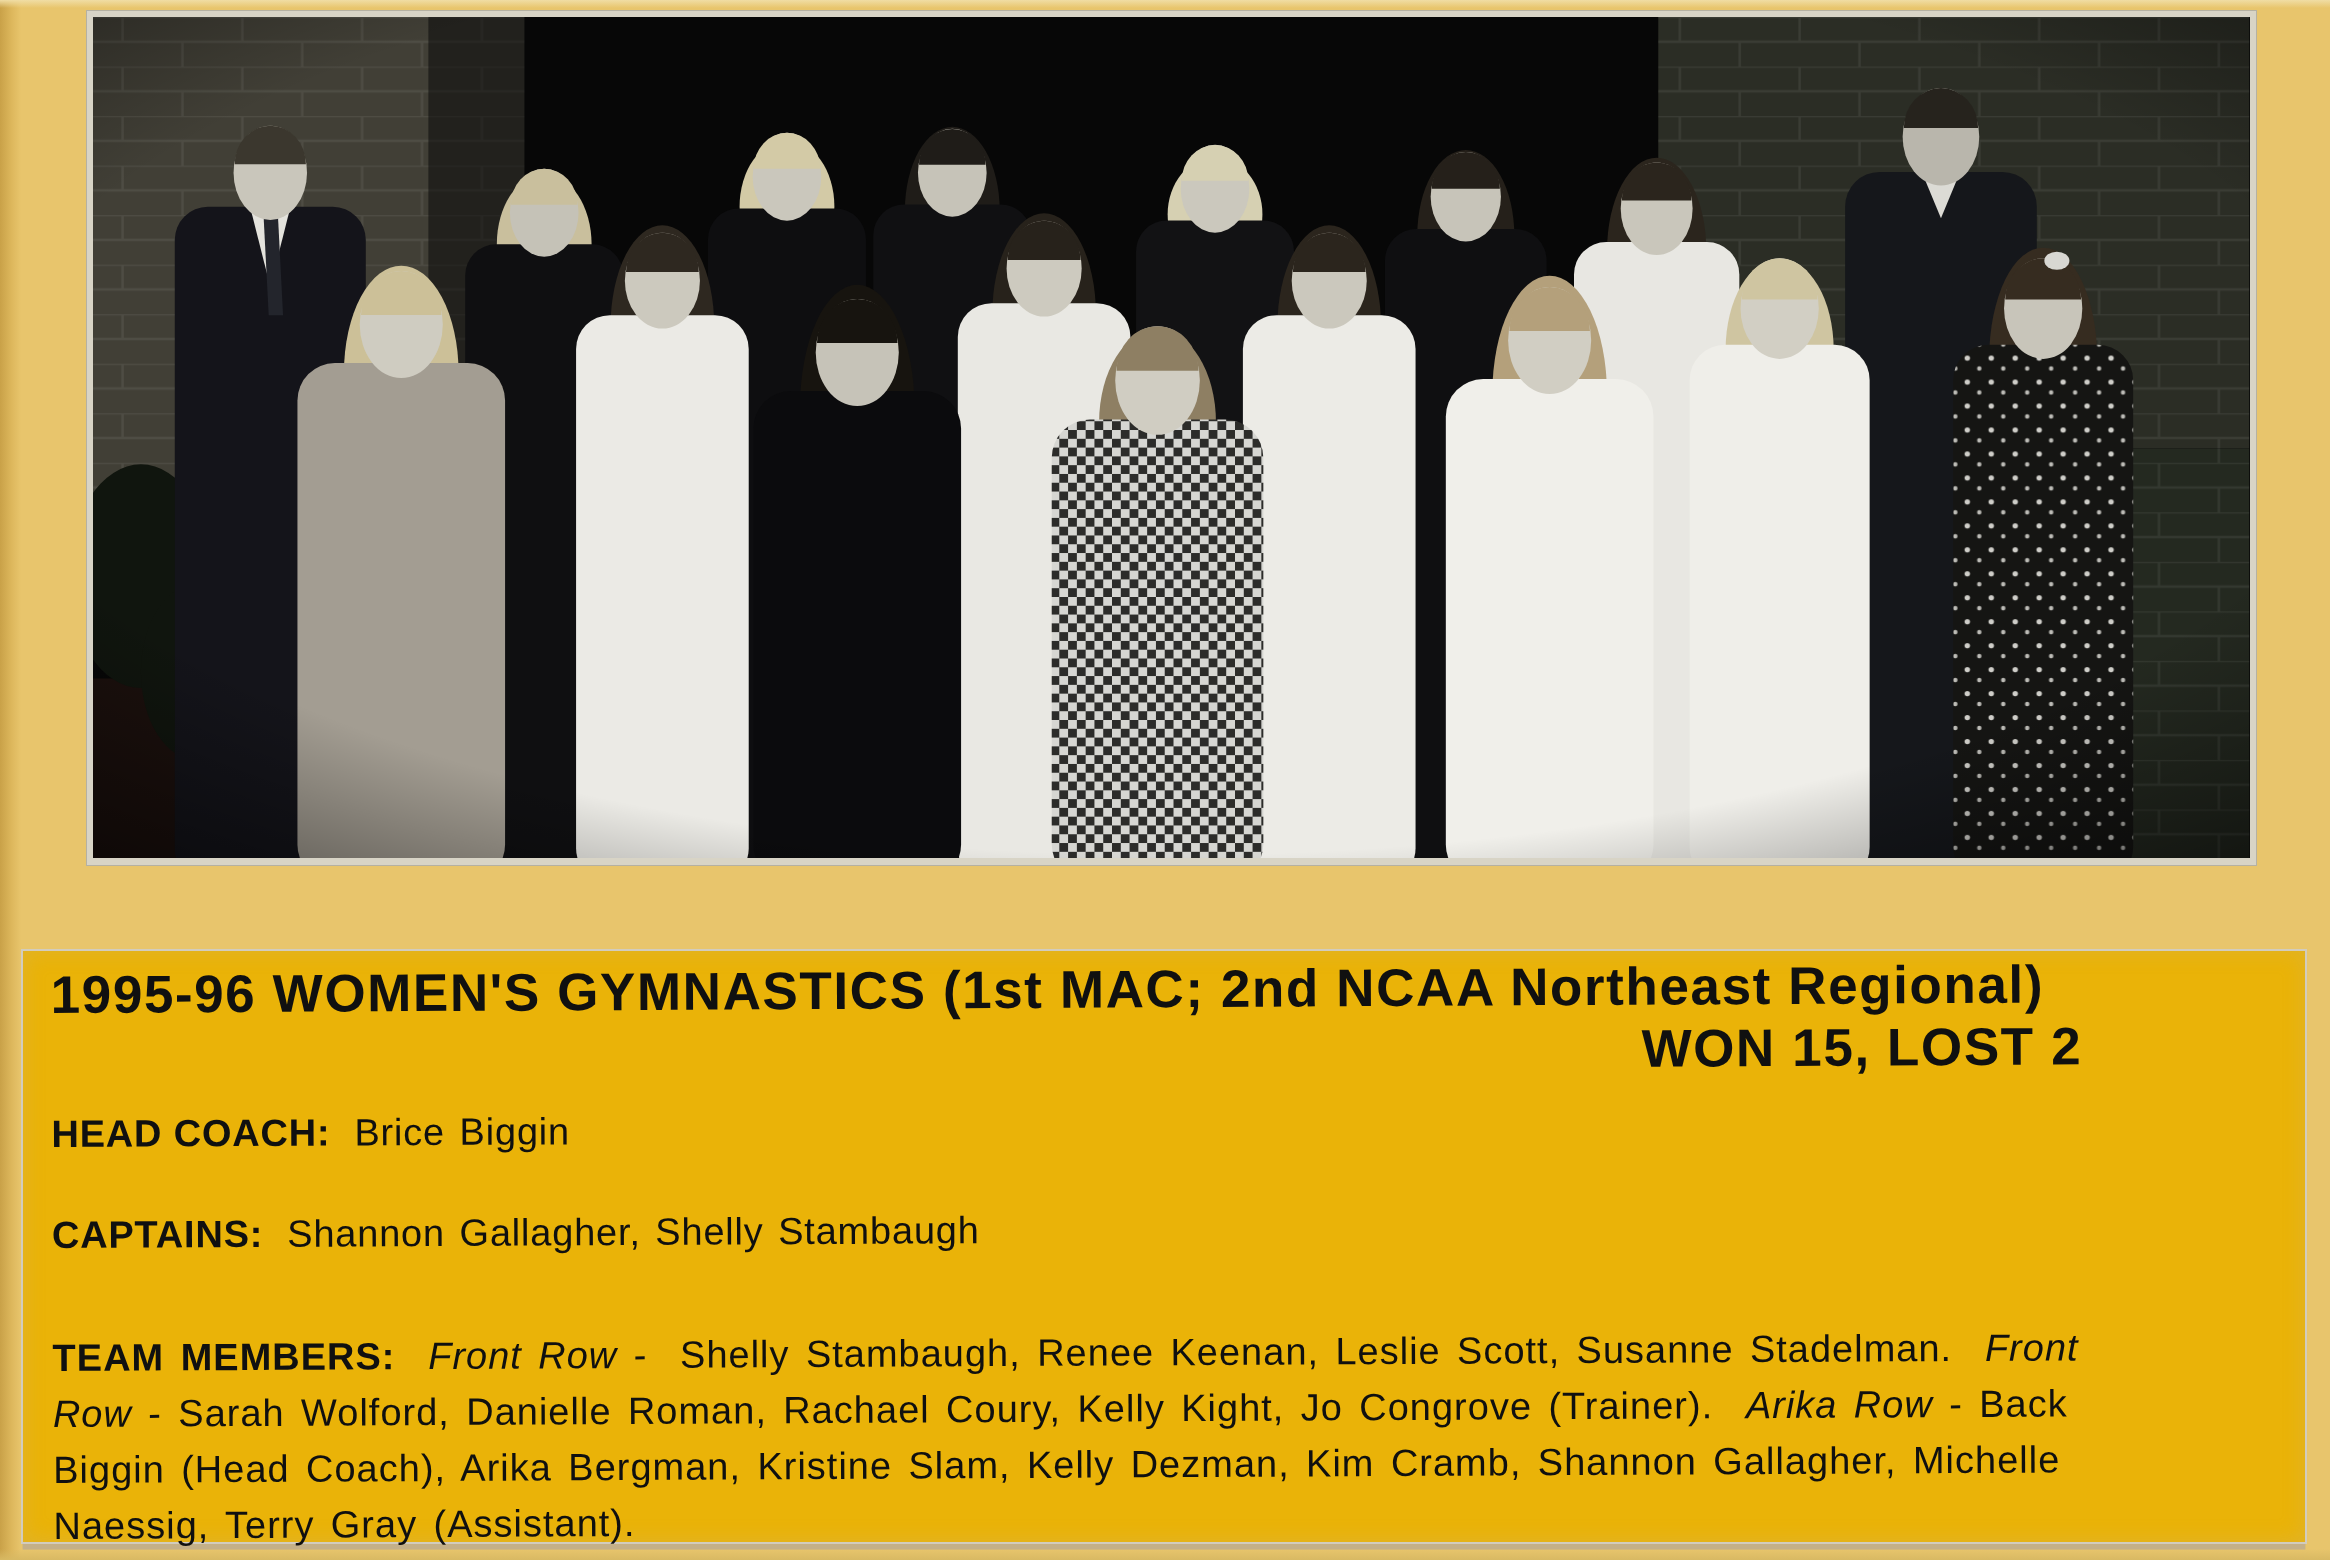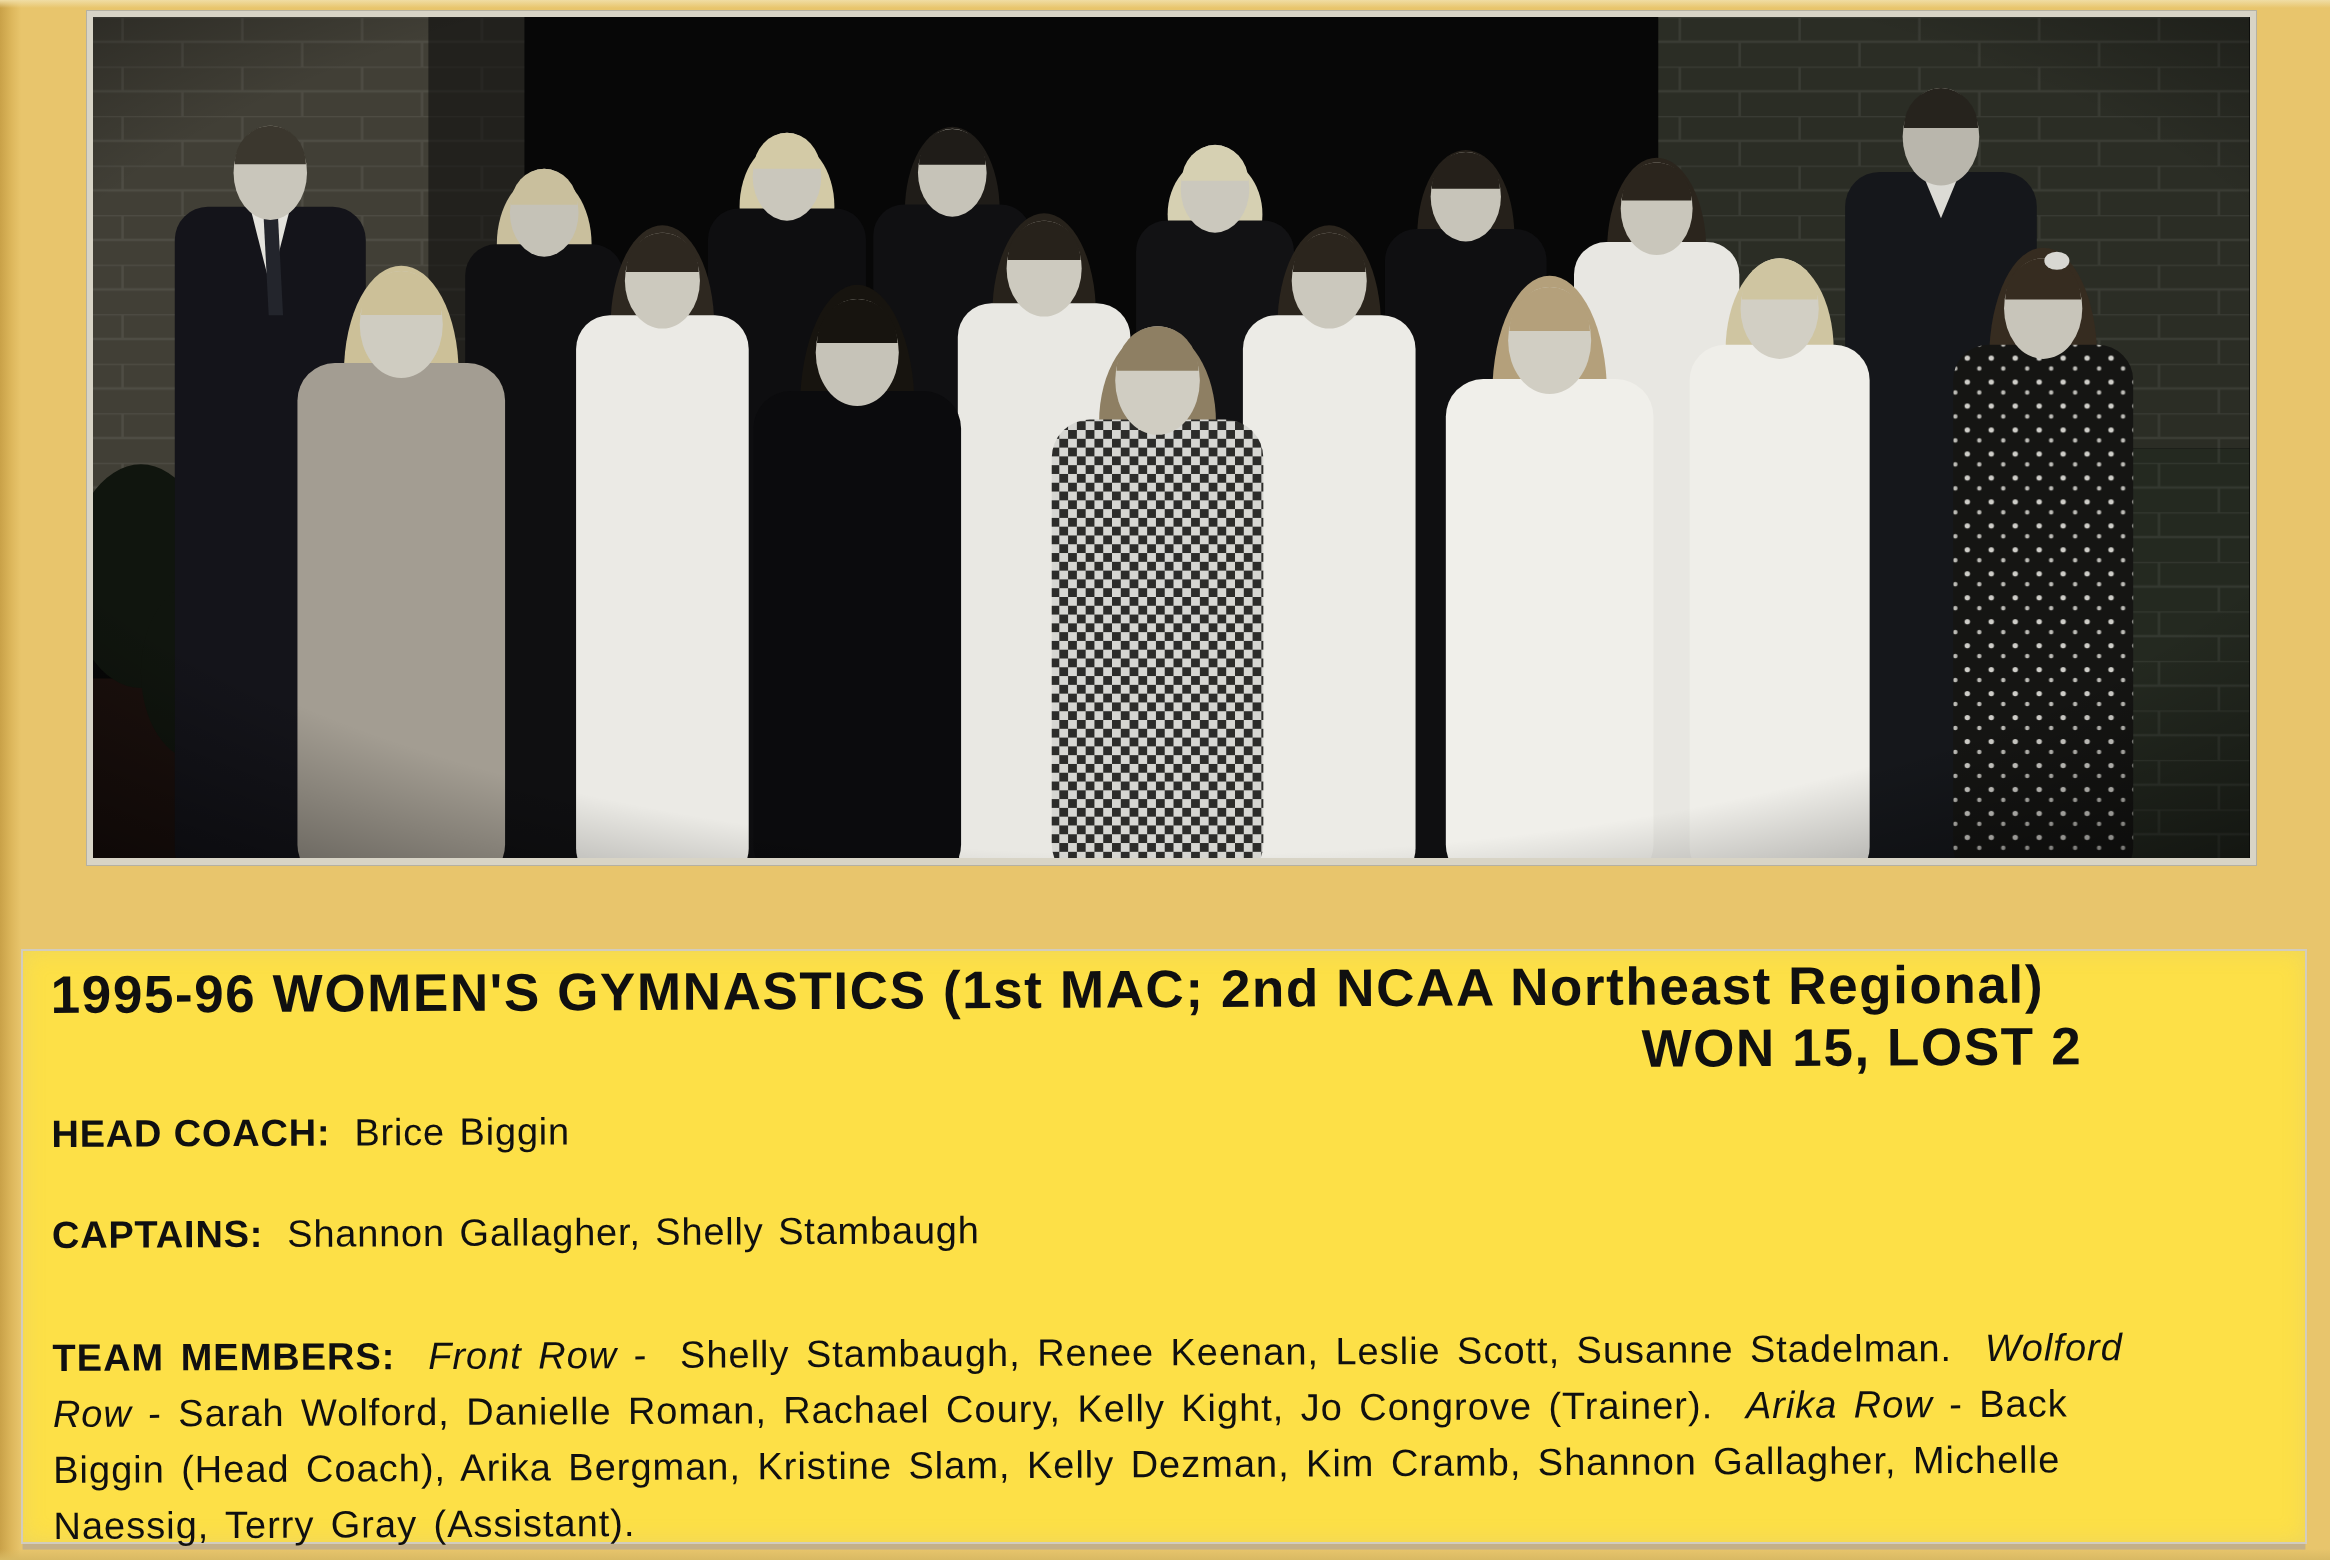--- a/index.html
+++ b/index.html
@@ -21,21 +21,21 @@
   .photo-frame{
     position:absolute;left:86px;top:9.6px;width:2171px;height:856px;
     background:#d8d4c6;border:0.8px solid #b5b1a2;box-sizing:border-box;
     padding:6.4px;
   }
   .photo-frame svg{display:block;width:100%;height:100%;background:#070707;}
 
   
   .caption-card{
     position:absolute;left:21px;top:949px;width:2286px;height:595px;
-    background:#fde047;border:2.4px solid #d2ccbe;box-sizing:border-box;
+    background:#eab308;border:2.4px solid #d2ccbe;box-sizing:border-box;
     box-shadow:0 7.2px 0 -1.6px #c4b088, inset 0 0 21px rgba(190,180,160,.25);
   }
   .caption-inner{
     position:absolute;left:29px;top:0;right:12.8px;
     transform:rotate(-0.3deg);transform-origin:0 50%;
     color:#101010;
   }
   .title-line{
     margin-top:12.8px;font-size:53px;font-weight:700;letter-spacing:1.6px;
     line-height:62px;white-space:pre;
@@ -235,21 +235,21 @@
   <div class="caption-card">
     <div class="caption-inner">
       <div class="title-line">1995-96 WOMEN'S GYMNASTICS (1st MAC; 2nd NCAA Northeast Regional)</div>
       <div class="record-line">WON 15, LOST 2</div>
 
       <div class="info-row"><span class="label">HEAD COACH:</span><span class="value">Brice Biggin</span></div>
 
       <div class="info-row captains"><span class="label">CAPTAINS:</span><span class="value">Shannon Gallagher, Shelly Stambaugh</span></div>
 
       <div class="team-paragraph">
-          <div class="tm-line"><span class="b">TEAM MEMBERS:</span><span>  </span><span class="i">Front Row</span><span> -  Shelly Stambaugh, Renee Keenan, Leslie Scott, Susanne Stadelman.  </span><span class="i">Wolford</span></div>
+          <div class="tm-line"><span class="b">TEAM MEMBERS:</span><span>  </span><span class="i">Front Row</span><span> -  Shelly Stambaugh, Renee Keenan, Leslie Scott, Susanne Stadelman.  </span><span class="i">Front</span></div>
           <div class="tm-line"><span class="i">Row</span><span> - Sarah Wolford, Danielle Roman, Rachael Coury, Kelly Kight, Jo Congrove (Trainer).  </span><span class="i">Arika Row</span><span> - Back</span></div>
           <div class="tm-line"><span>Biggin (Head Coach), Arika Bergman, Kristine Slam, Kelly Dezman, Kim Cramb, Shannon Gallagher, Michelle</span></div>
           <div class="tm-line"><span>Naessig, Terry Gray (Assistant).</span></div>
         </div>
     </div>
   </div>
 
   <div class="edge-bottom"></div>
 </div>
 

